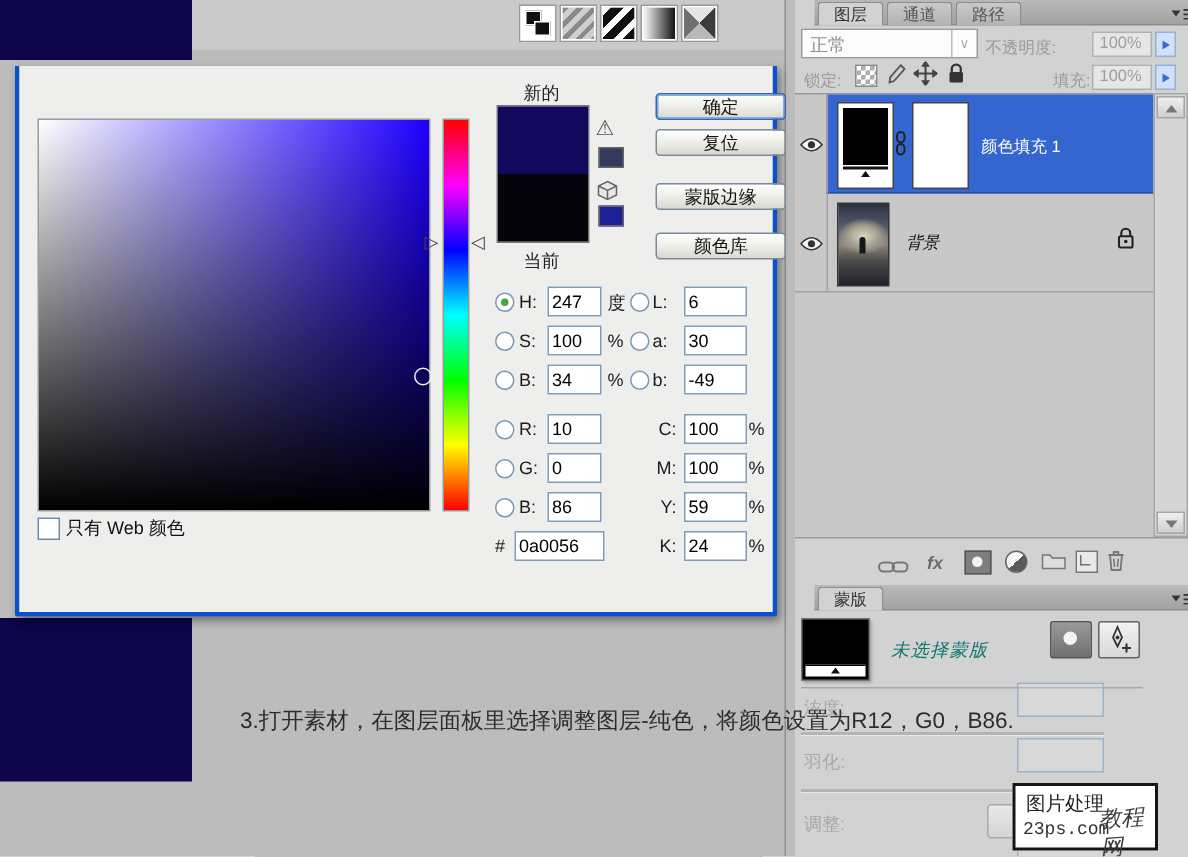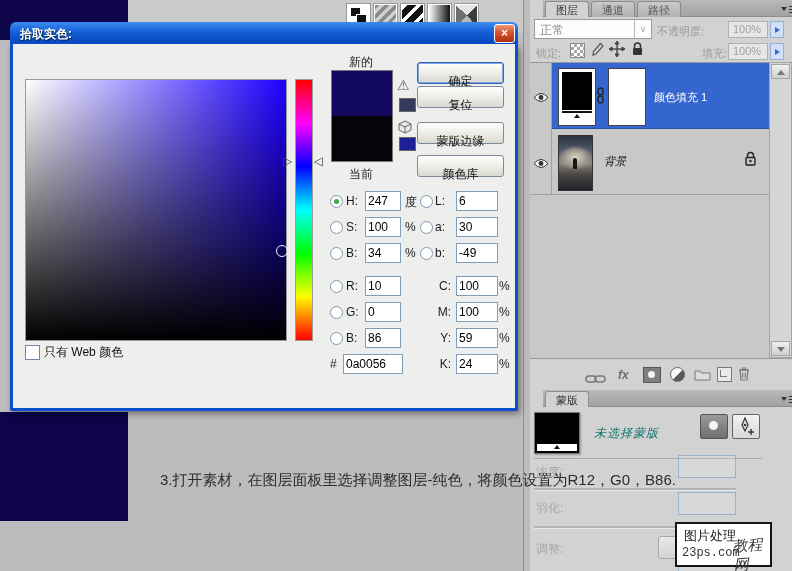--- a/index.html
+++ b/index.html
@@ -44,24 +44,24 @@
   .hue-arrow-l{left:270px;top:111px;}
   .hue-arrow-r{left:301px;top:111px;}
 
   .swatch-label{font-size:12px;color:#222;width:60px;text-align:center;}
   .swatchbox{left:318px;top:26px;width:60px;height:90px;border:1px solid #777;}
   .swatch-new{position:absolute;left:0;top:0;width:100%;height:45px;}
   .swatch-cur{position:absolute;left:0;top:45px;width:100%;height:45px;}
   .gamut-warn{left:384px;top:34px;font-size:14px;color:#555;line-height:14px;}
   .mini-swatch{width:15px;height:12px;border:1px solid #666;}
 
-  .xpbtn{position:absolute;left:404px;width:87px;height:18px;border:1px solid #7a8a99;border-radius:3px;
+  .xpbtn{position:absolute;left:424px;width:87px;height:18px;border:1px solid #7a8a99;border-radius:3px;
          background:linear-gradient(180deg,#fefefe 0%,#ececе6 55%,#d9d9d0 100%);
          background:linear-gradient(180deg,#fefefe 0%,#ecece6 55%,#d9d9d0 100%);
-         font-size:12px;color:#111;text-align:center;line-height:16px;cursor:pointer;font-family:inherit;padding:10px;}
+         font-size:12px;color:#111;text-align:center;line-height:16px;cursor:pointer;font-family:inherit;padding:0;}
   .xpbtn.default{box-shadow:inset 0 0 0 1px #7daae8;border-color:#3a63a8;}
 
   .frow{position:absolute;height:20px;}
   .radio{position:absolute;width:11px;height:11px;border:1px solid #7b99b5;border-radius:50%;background:#fff;top:2px;}
   .radio.sel::after{content:"";position:absolute;left:3px;top:3px;width:5px;height:5px;border-radius:50%;background:#3faa3f;}
   .flabel{position:absolute;top:1px;font-size:12px;color:#1a1a1a;}
   .fbox{position:absolute;top:-2px;width:30px;height:16px;border:1px solid #7f9db9;font-size:12px;font-family:inherit;padding:1px 2px;background:#fff;color:#000;}
   .fsuffix{position:absolute;top:1px;font-size:12px;color:#1a1a1a;}
   .cmyk-label{position:absolute;top:1px;width:20px;text-align:right;font-size:12px;color:#1a1a1a;}
 
@@ -162,26 +162,20 @@
     <span class="sq" style="left:8px;top:9px;"></span>
   </div>
   <div class="abs preset" style="left:374px;background:repeating-linear-gradient(135deg,#8a8a8a 0 3px,#cfcfcf 3px 7px);"></div>
   <div class="abs preset" style="left:401px;background:repeating-linear-gradient(135deg,#fff 0 4px,#111 4px 10px);"></div>
   <div class="abs preset" style="left:428px;background:linear-gradient(90deg,#fdfdfd,#111);"></div>
   <div class="abs preset" style="left:455px;background:conic-gradient(from -45deg,#e6e6e6 0 90deg,#3c3c3c 90deg 180deg,#b8b8b8 180deg 270deg,#6f6f6f 270deg 360deg);"></div>
 
   <div class="abs caption">3.打开素材，在图层面板里选择调整图层-纯色，将颜色设置为R12，G0，B86.</div>
 
   <div class="abs dialog">
-    <div class="titlebar">
-      <span class="title">拾取实色:</span>
-      <div class="closebtn">
-        <span>×</span>
-      </div>
-    </div>
     <div class="dlg-body">
 
       <div class="abs colorfield">
         <div class="cf-marker"></div>
       </div>
       <div class="abs hueslider"></div>
       <div class="abs hue-arrow hue-arrow-l">▷</div>
       <div class="abs hue-arrow hue-arrow-r">◁</div>
 
       <div class="abs swatch-label" style="left:318px;top:10px;">新的</div>

